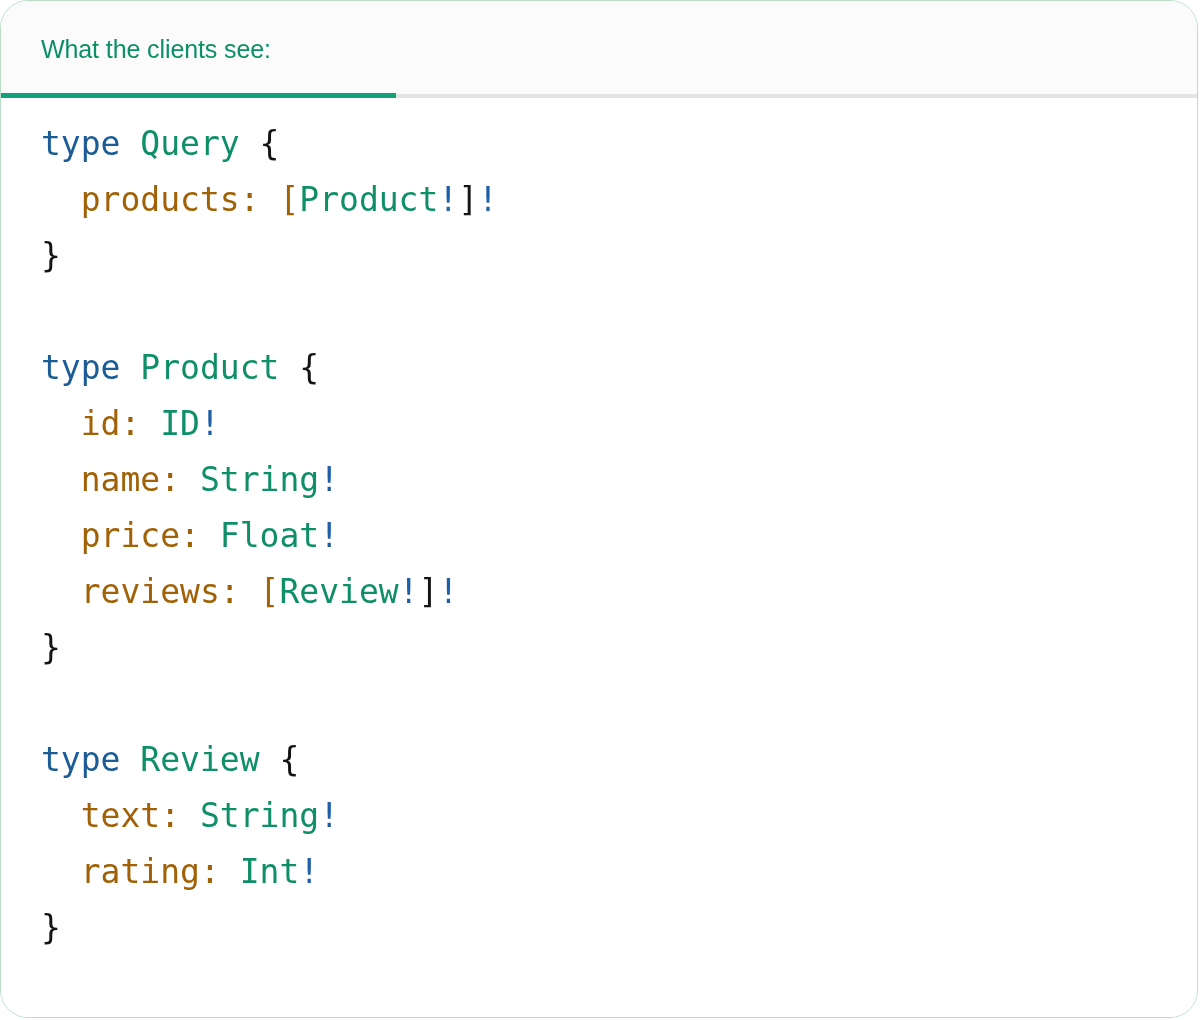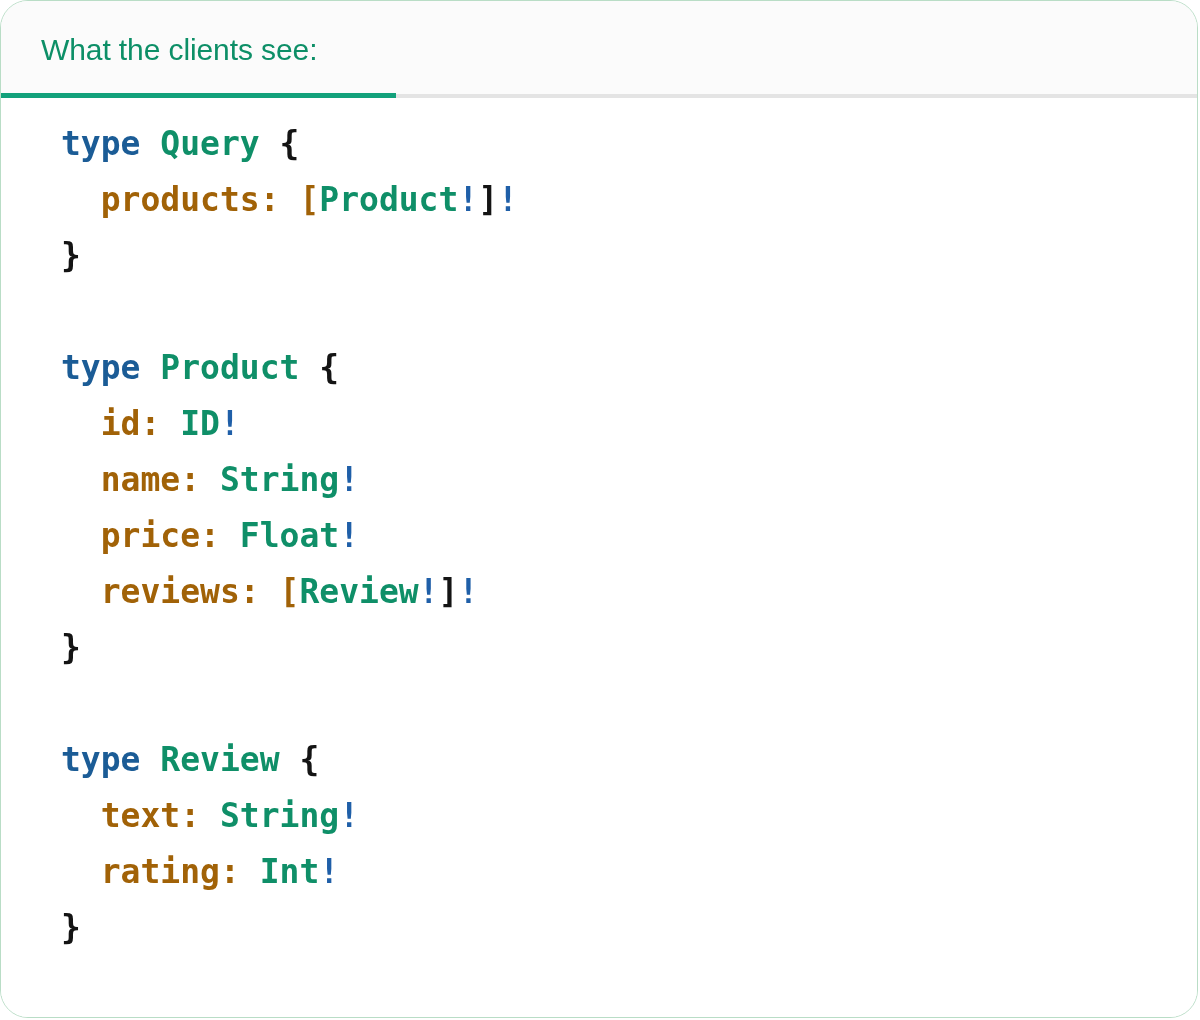--- a/index.html
+++ b/index.html
@@ -50,35 +50,34 @@
   .tab-active-underline {
     position: absolute;
     left: 0;
     bottom: 0;
     width: 395px;
     height: 5px;
     background: #12a17b;
   }
   .tab-label {
     padding-left: 40px;
-    font-size: 30px;
+    font-size: 25px;
     font-weight: 400;
     letter-spacing: -0.1px;
     color: #0d8f67;
     white-space: nowrap;
     line-height: 1;
   }
 
   
   .card-body {
     flex: 1 1 auto;
     background: #ffffff;
-    padding: 18px 0 0 60px;
+    padding: 18px 0 0 40px;
     box-sizing: border-box;
-    font-weight: bold;
   }
   .code-block {
     margin: 0;
     font-family: "DejaVu Sans Mono", monospace;
     font-size: 33px;
     line-height: 56px;
     white-space: pre;
     color: #141414;
     letter-spacing: 0px;
   }

